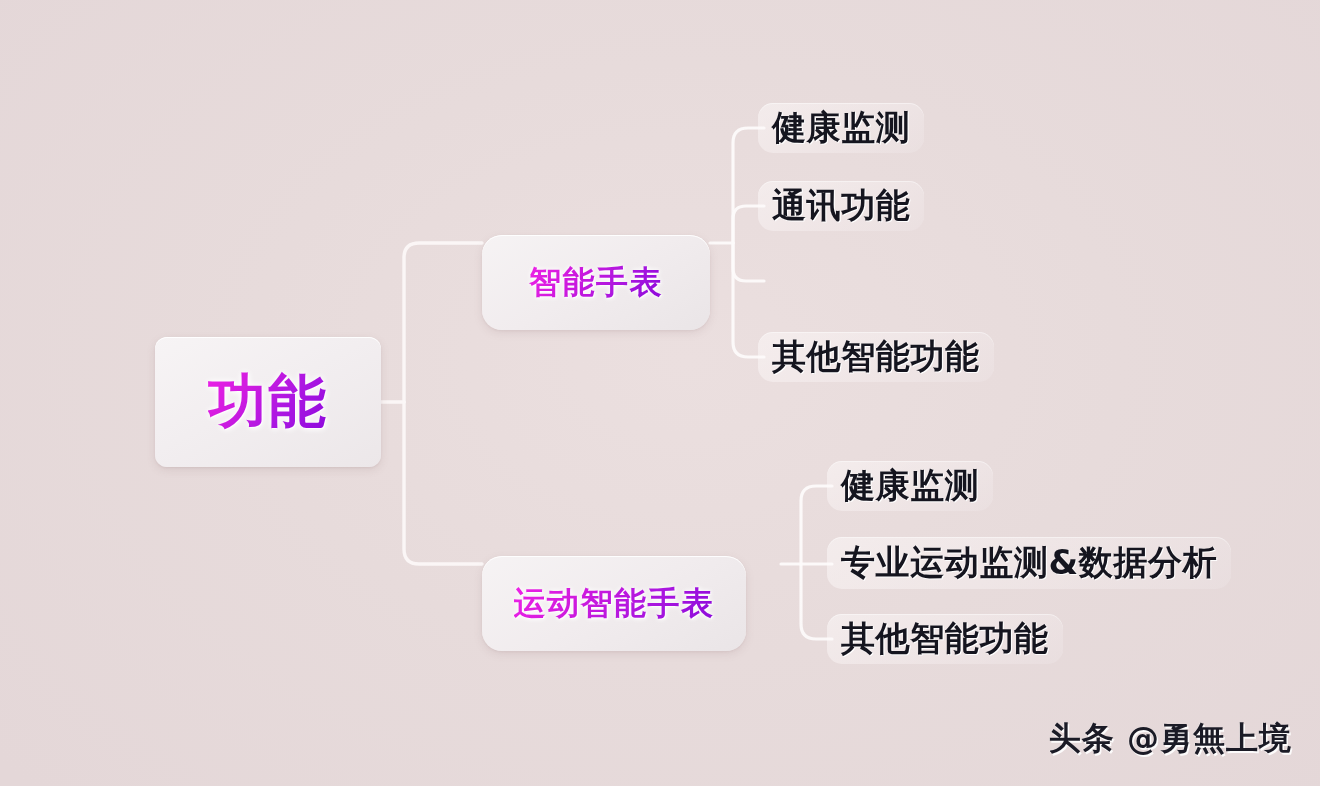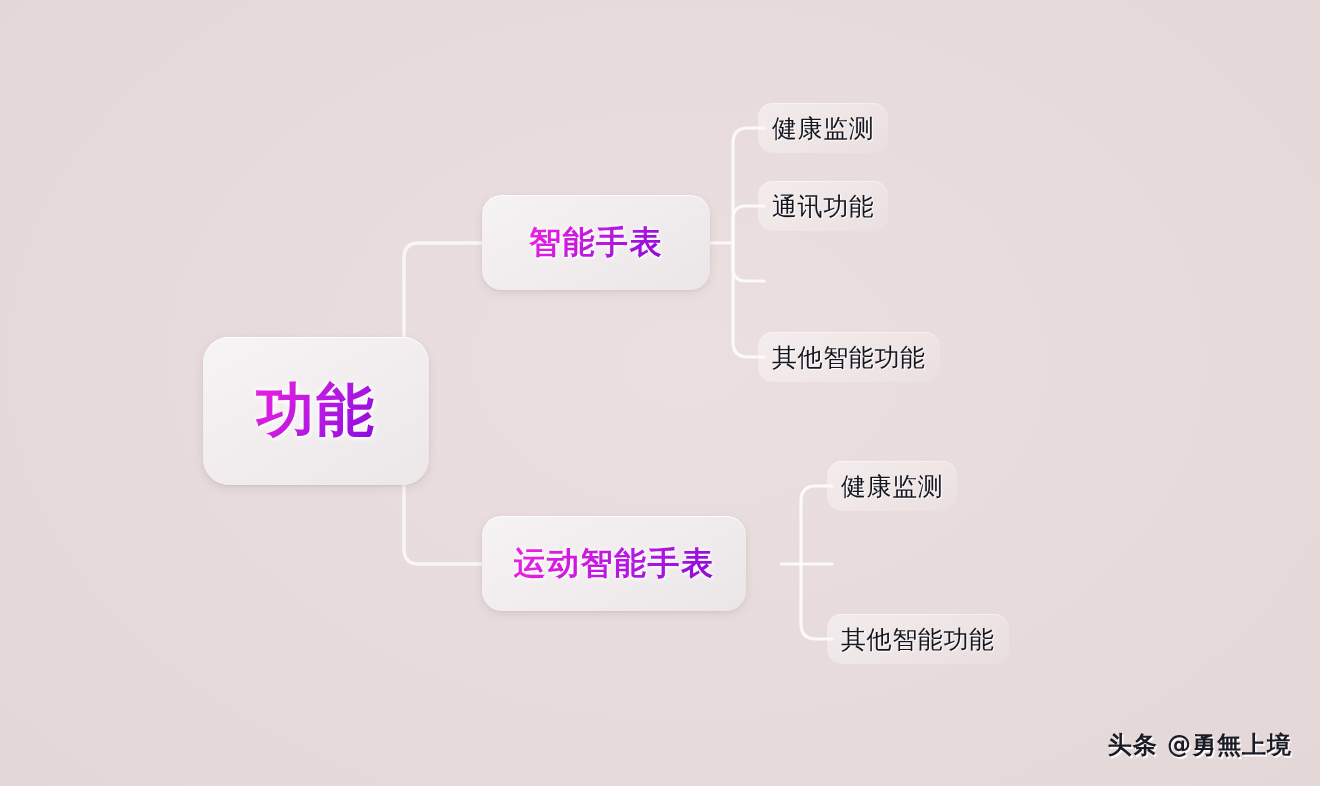--- a/index.html
+++ b/index.html
@@ -54,28 +54,27 @@
     justify-content: center;
     white-space: nowrap;
     user-select: none;
   }
 
   
   .node-root {
     left: 155px;
     top: 337px;
     width: 226px;
-    height: 148px;
-    border-radius: 26px;
+    height: 130px;
+    border-radius: 12px;
     background: linear-gradient(152deg, #f7f4f5 0%, #f2eef0 46%, #ece7e9 100%);
     box-shadow:
       0 3px 9px rgba(140, 110, 115, .16),
       0 1px 2px rgba(140, 110, 115, .10),
       inset 0 1px 0 rgba(255, 255, 255, .92);
-    margin-left: 48px;
   }
   .node-root .label {
     font-size: 58px;
     font-weight: 700;
     letter-spacing: 2px;
     background: linear-gradient(128deg, #f020e8 0%, #d41ce0 28%, #ac17e2 62%, #8a08dc 100%);
     -webkit-background-clip: text;
     background-clip: text;
     color: transparent;
     -webkit-text-fill-color: transparent;
@@ -84,20 +83,21 @@
   }
 
   
   .node-branch {
     border-radius: 20px;
     background: linear-gradient(150deg, #f6f3f4 0%, #f1ecee 50%, #eae5e7 100%);
     box-shadow:
       0 3px 8px rgba(140, 110, 115, .15),
       0 1px 2px rgba(140, 110, 115, .09),
       inset 0 1px 0 rgba(255, 255, 255, .90);
+    margin-top: 40px;
   }
   .node-branch .label {
     font-size: 32px;
     font-weight: 700;
     letter-spacing: 1.5px;
     background: linear-gradient(125deg, #ef22e6 0%, #cf1ade 32%, #a916df 68%, #8b09da 100%);
     -webkit-background-clip: text;
     background-clip: text;
     color: transparent;
     -webkit-text-fill-color: transparent;
@@ -112,35 +112,35 @@
   .node-leaf {
     border-radius: 15px;
     background: linear-gradient(150deg,
         rgba(255, 252, 252, .50) 0%,
         rgba(250, 244, 245, .40) 52%,
         rgba(240, 232, 234, .30) 100%);
     box-shadow: inset 0 1px 0 rgba(255, 255, 255, .45);
     padding: 0 14px;
   }
   .node-leaf .label {
-    font-size: 25px;
-    font-weight: 400;
+    font-size: 34px;
+    font-weight: 700;
     color: #15151f;
     letter-spacing: .6px;
     text-shadow:
        1px 1px 0 rgba(255, 255, 255, .92),
        1px 0   0 rgba(255, 255, 255, .60);
   }
 
   
   #watermark {
     position: absolute;
     right: 28px;
     bottom: 25px;
-    font-size: 24px;
+    font-size: 32px;
     font-weight: 700;
     letter-spacing: 1px;
     color: #1b1b26;
     text-shadow:
        1.5px 1.5px 0 rgba(255, 255, 255, .88),
       -0.5px -0.5px 0 rgba(255, 255, 255, .45);
     user-select: none;
     white-space: nowrap;
   }
 </style>
@@ -185,19 +185,22 @@
     <span class="label">其他智能功能</span>
   </div>
 
   <div class="node node-branch" id="branch-sportwatch">
     <span class="label">运动智能手表</span>
   </div>
 
   <div class="node node-leaf" style="left:827px; top:461px; height:50px;">
     <span class="label">健康监测</span>
   </div>
+  <div class="node node-leaf" style="left:827px; top:537px; height:52px;">
+    <span class="label">专业运动监测&amp;数据分析</span>
+  </div>
   <div class="node node-leaf" style="left:827px; top:614px; height:50px;">
     <span class="label">其他智能功能</span>
   </div>
 
   <div id="watermark">头条 @勇無上境</div>
 
 </div>
 
 </body></html>

